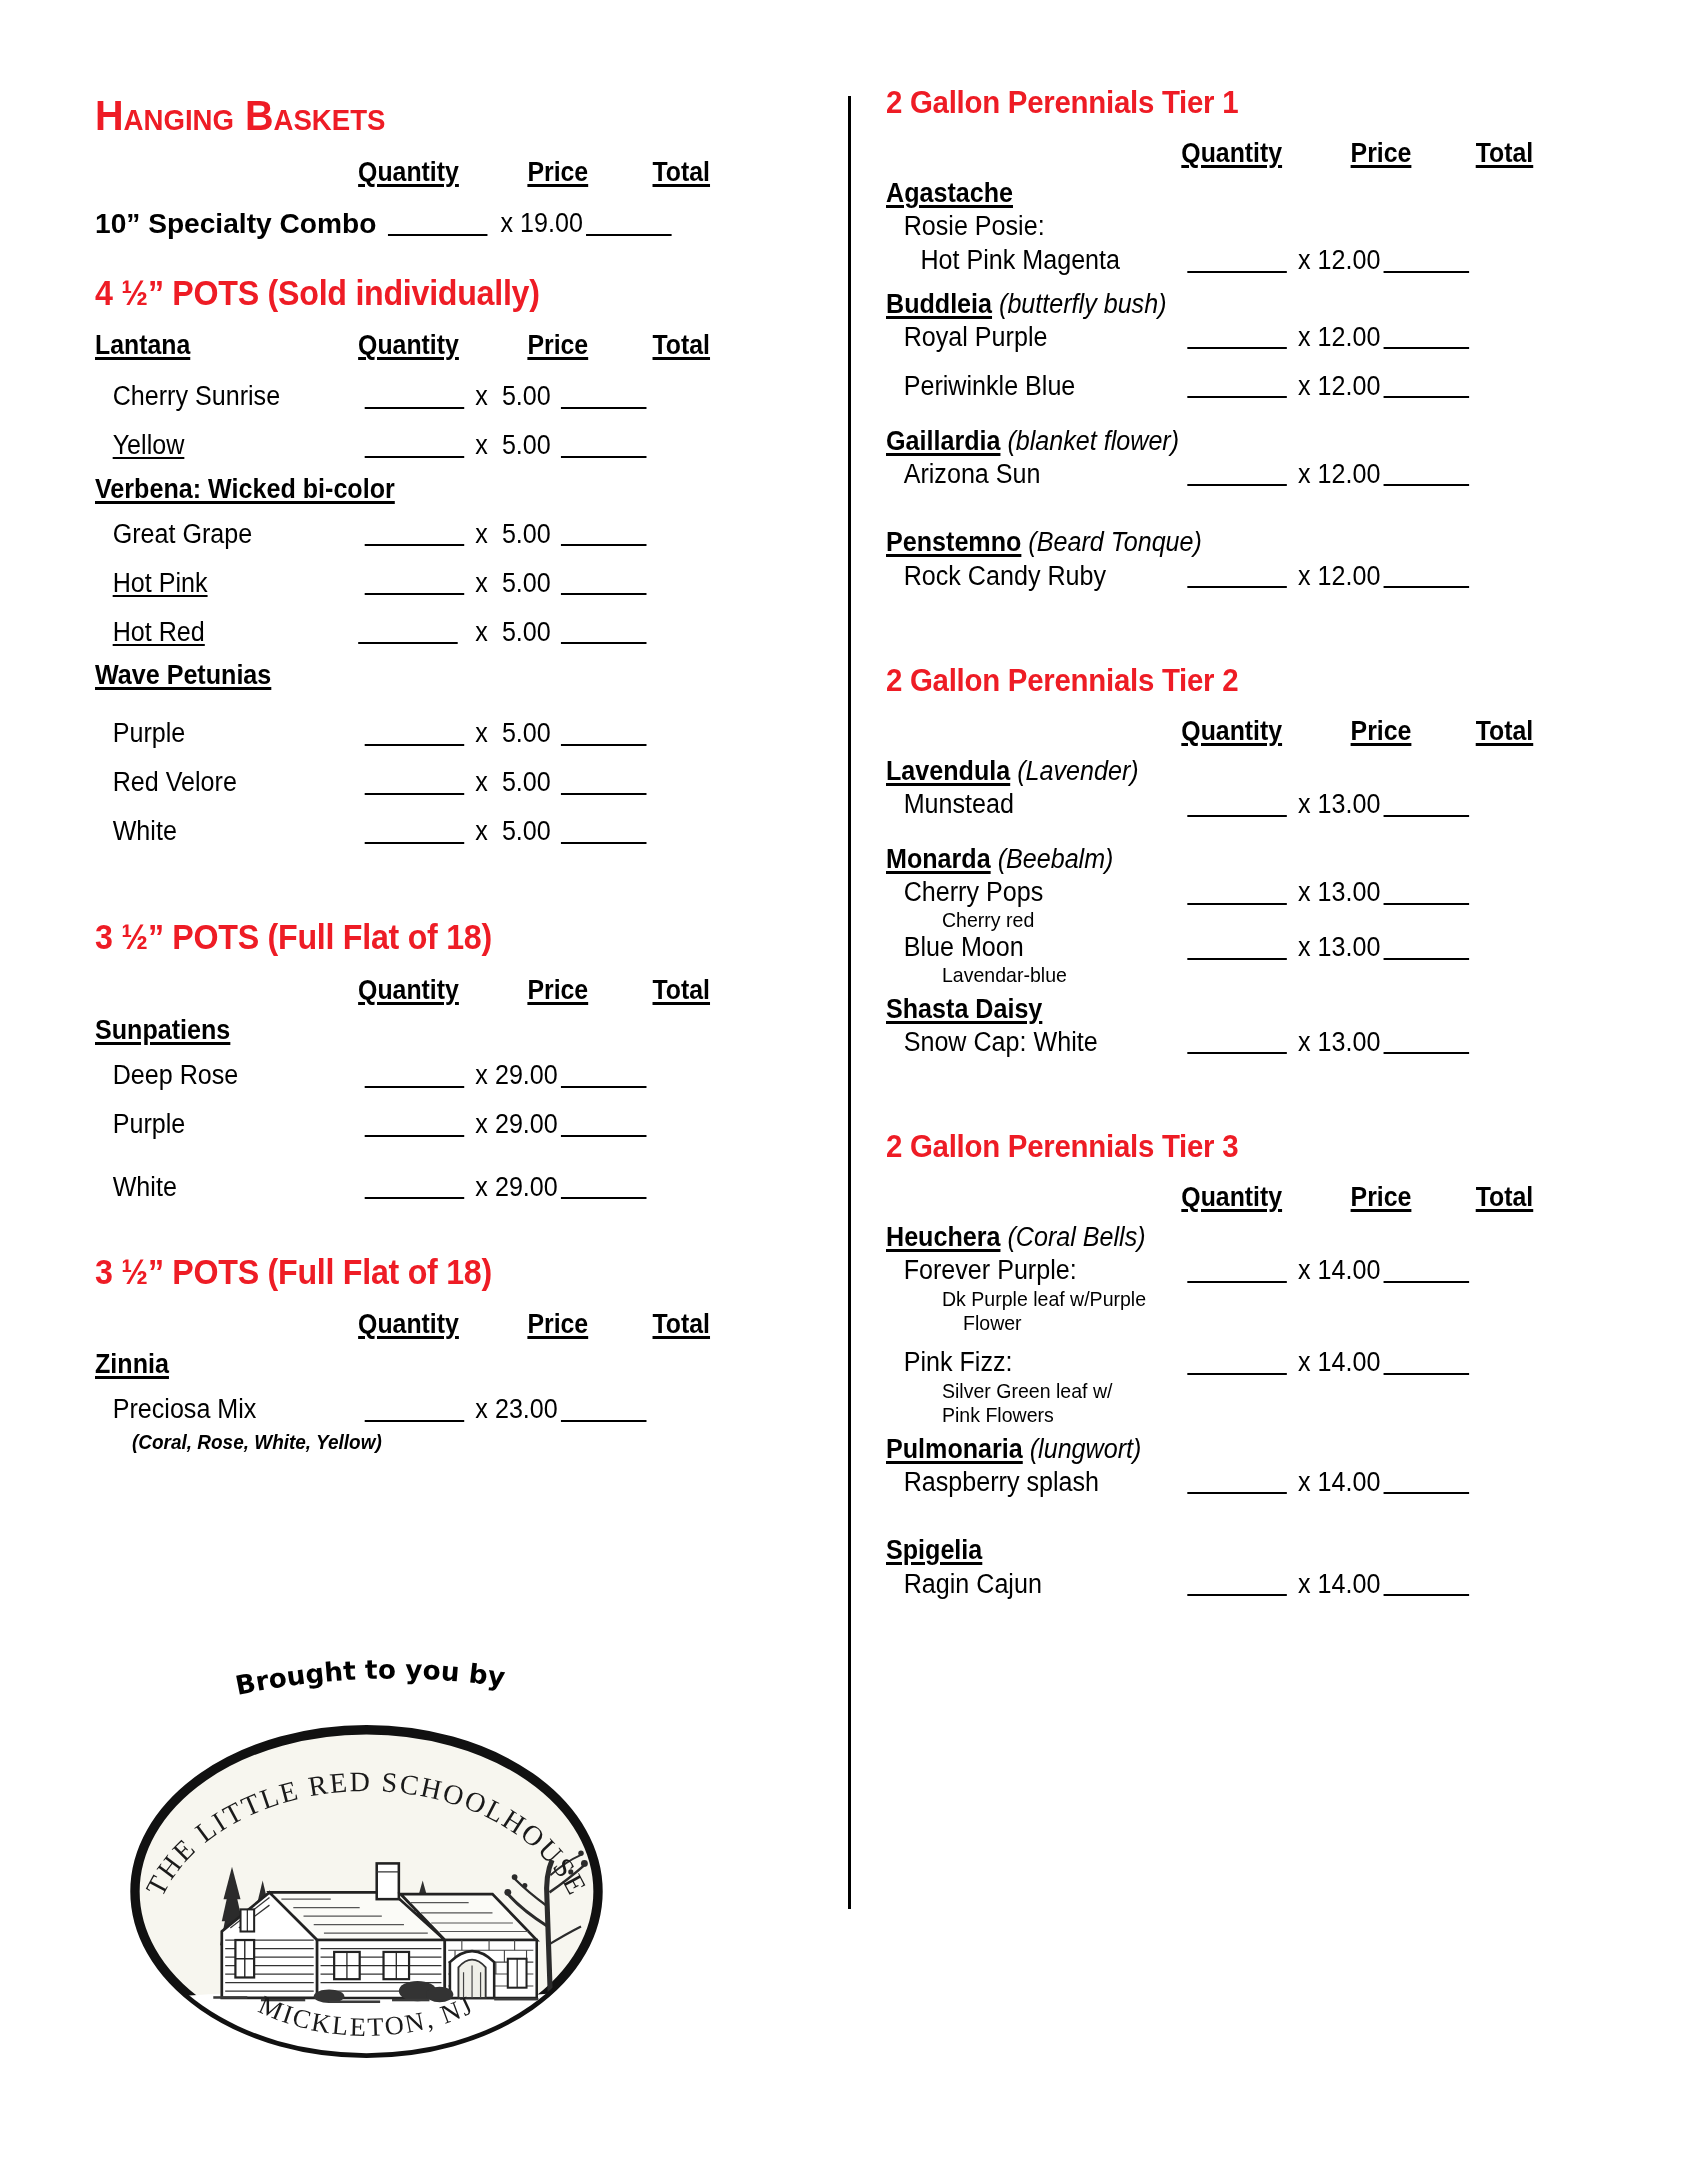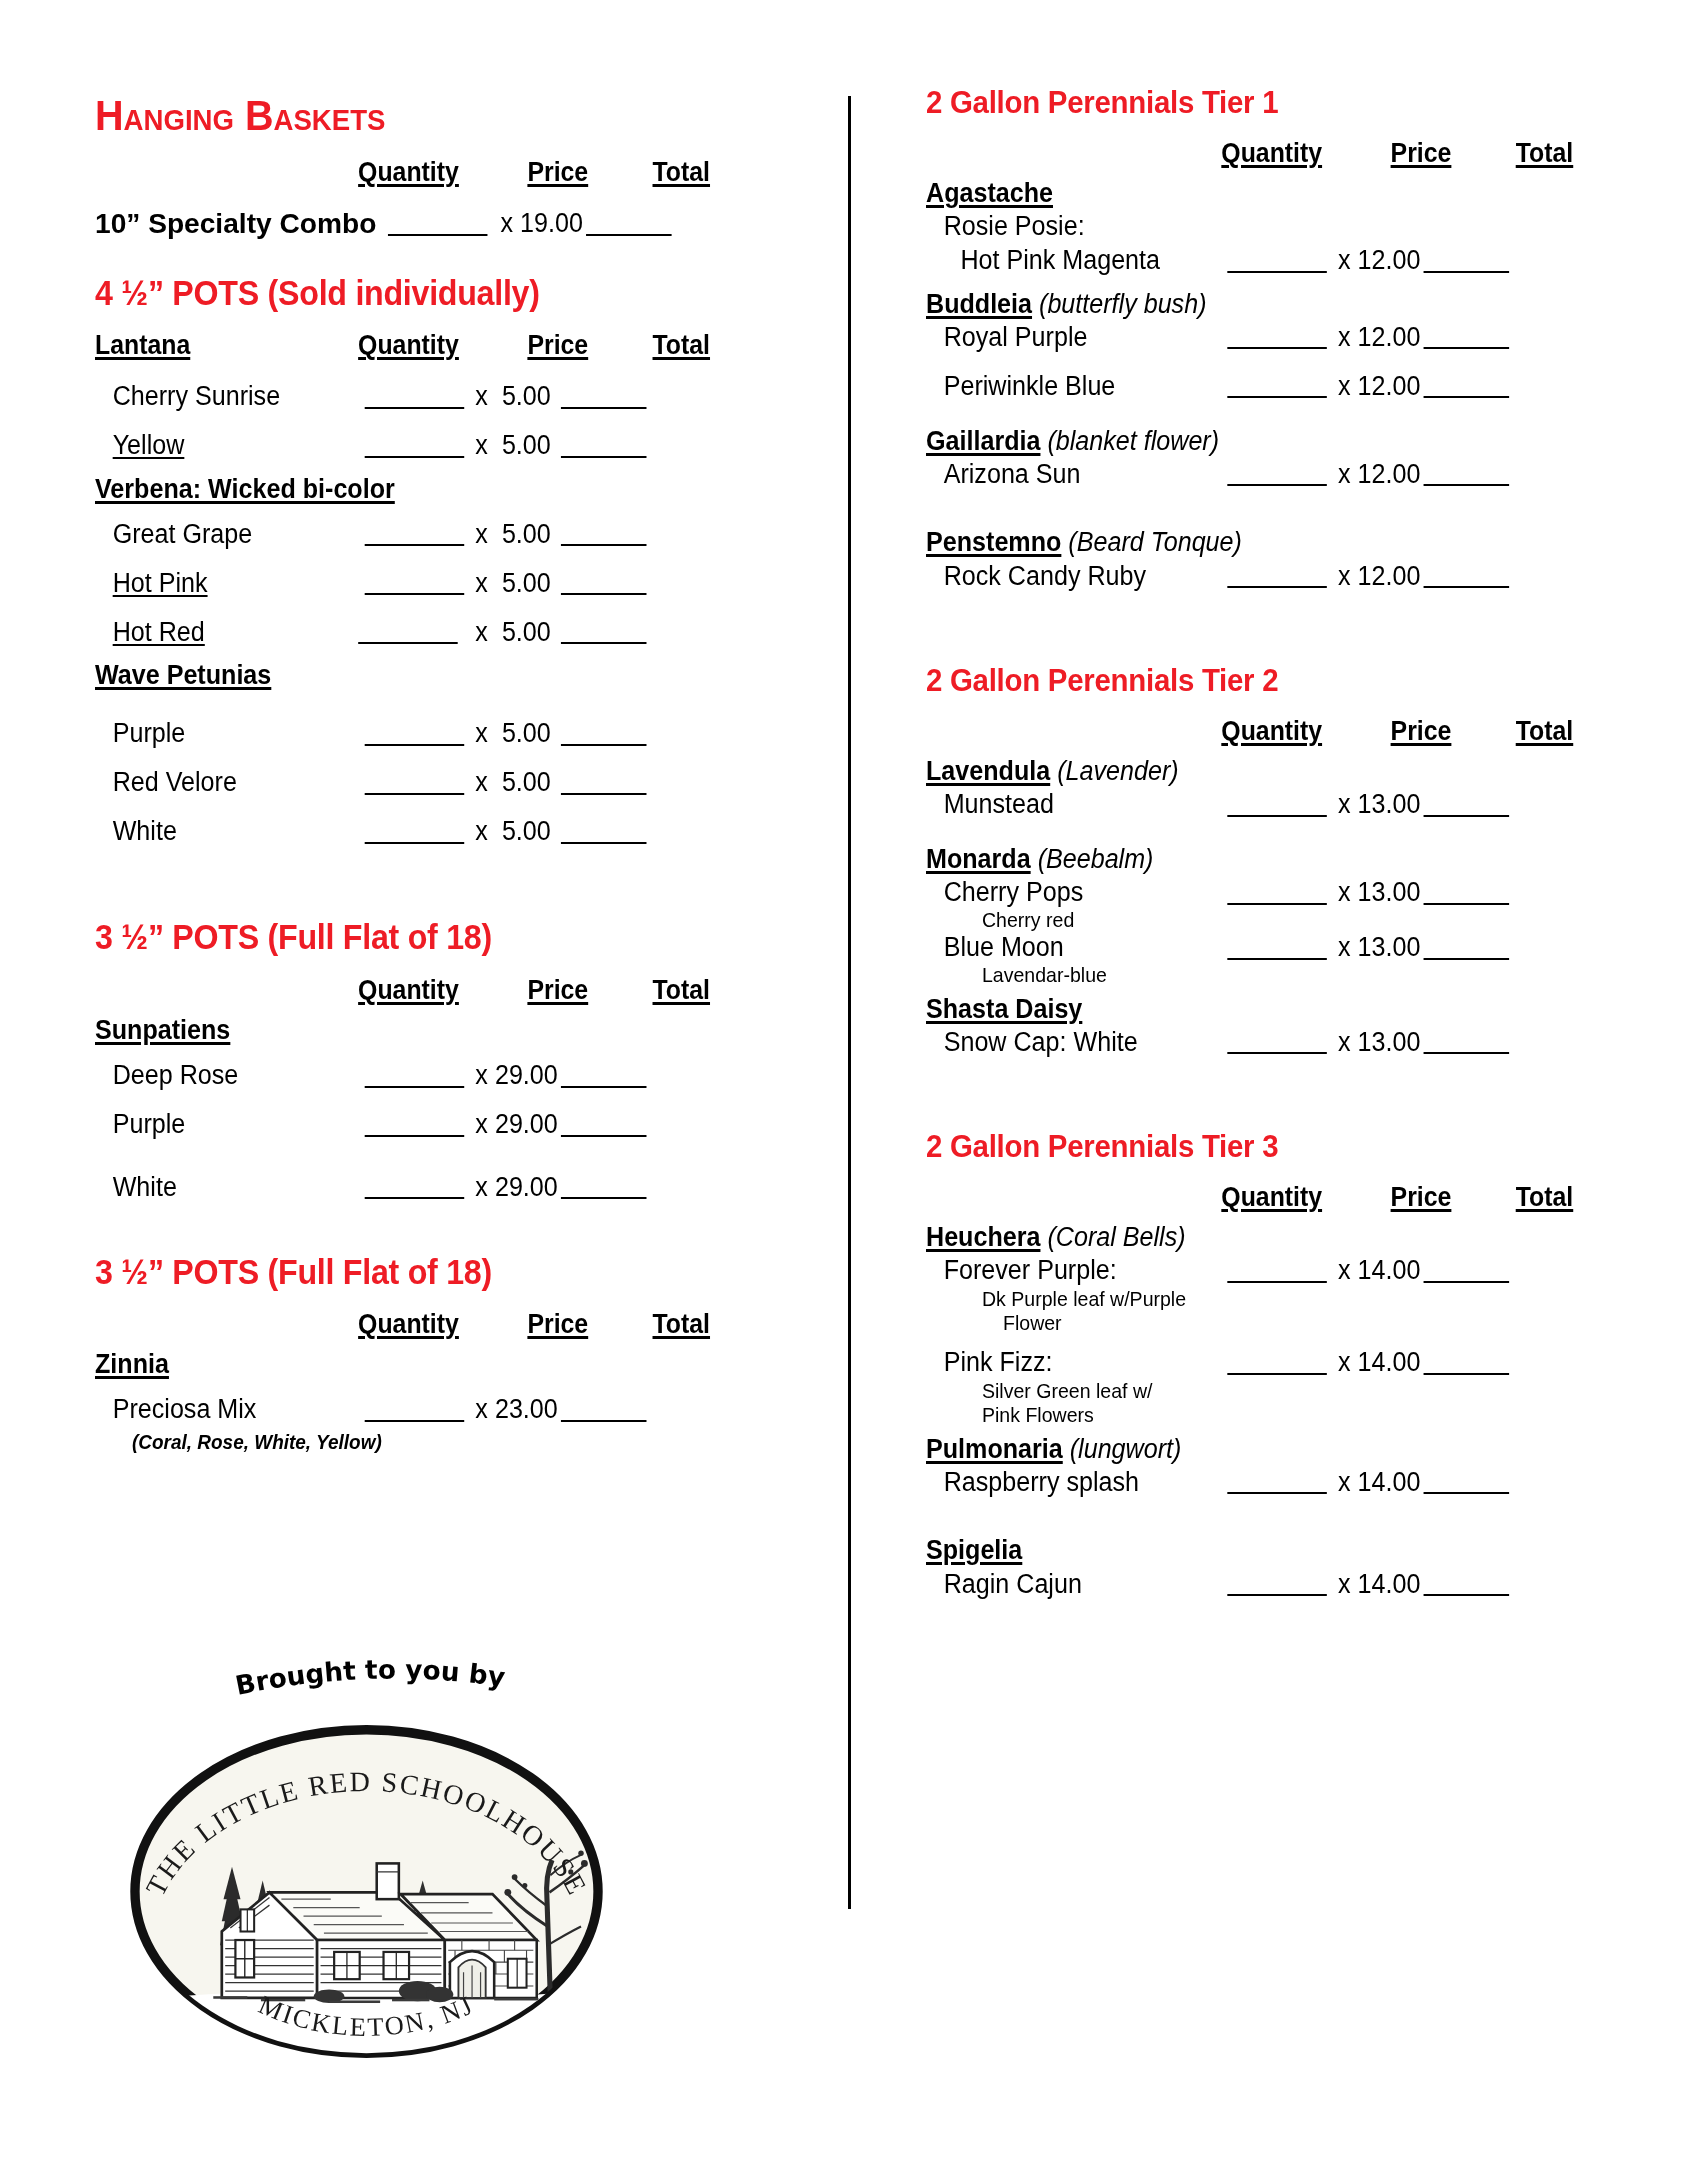--- a/index.html
+++ b/index.html
@@ -35,21 +35,20 @@
     position: absolute;
     left: 95px;
     top: 92px;
     width: 707px;
   }
   .col-right {
     position: absolute;
     left: 886px;
     top: 85px;
     width: 707px;
-    margin-left: 40px;
   }
 
   .divider {
     position: absolute;
     left: 848px;
     top: 96px;
     width: 3.4px;
     height: 1813px;
     background: #000000;
   }

